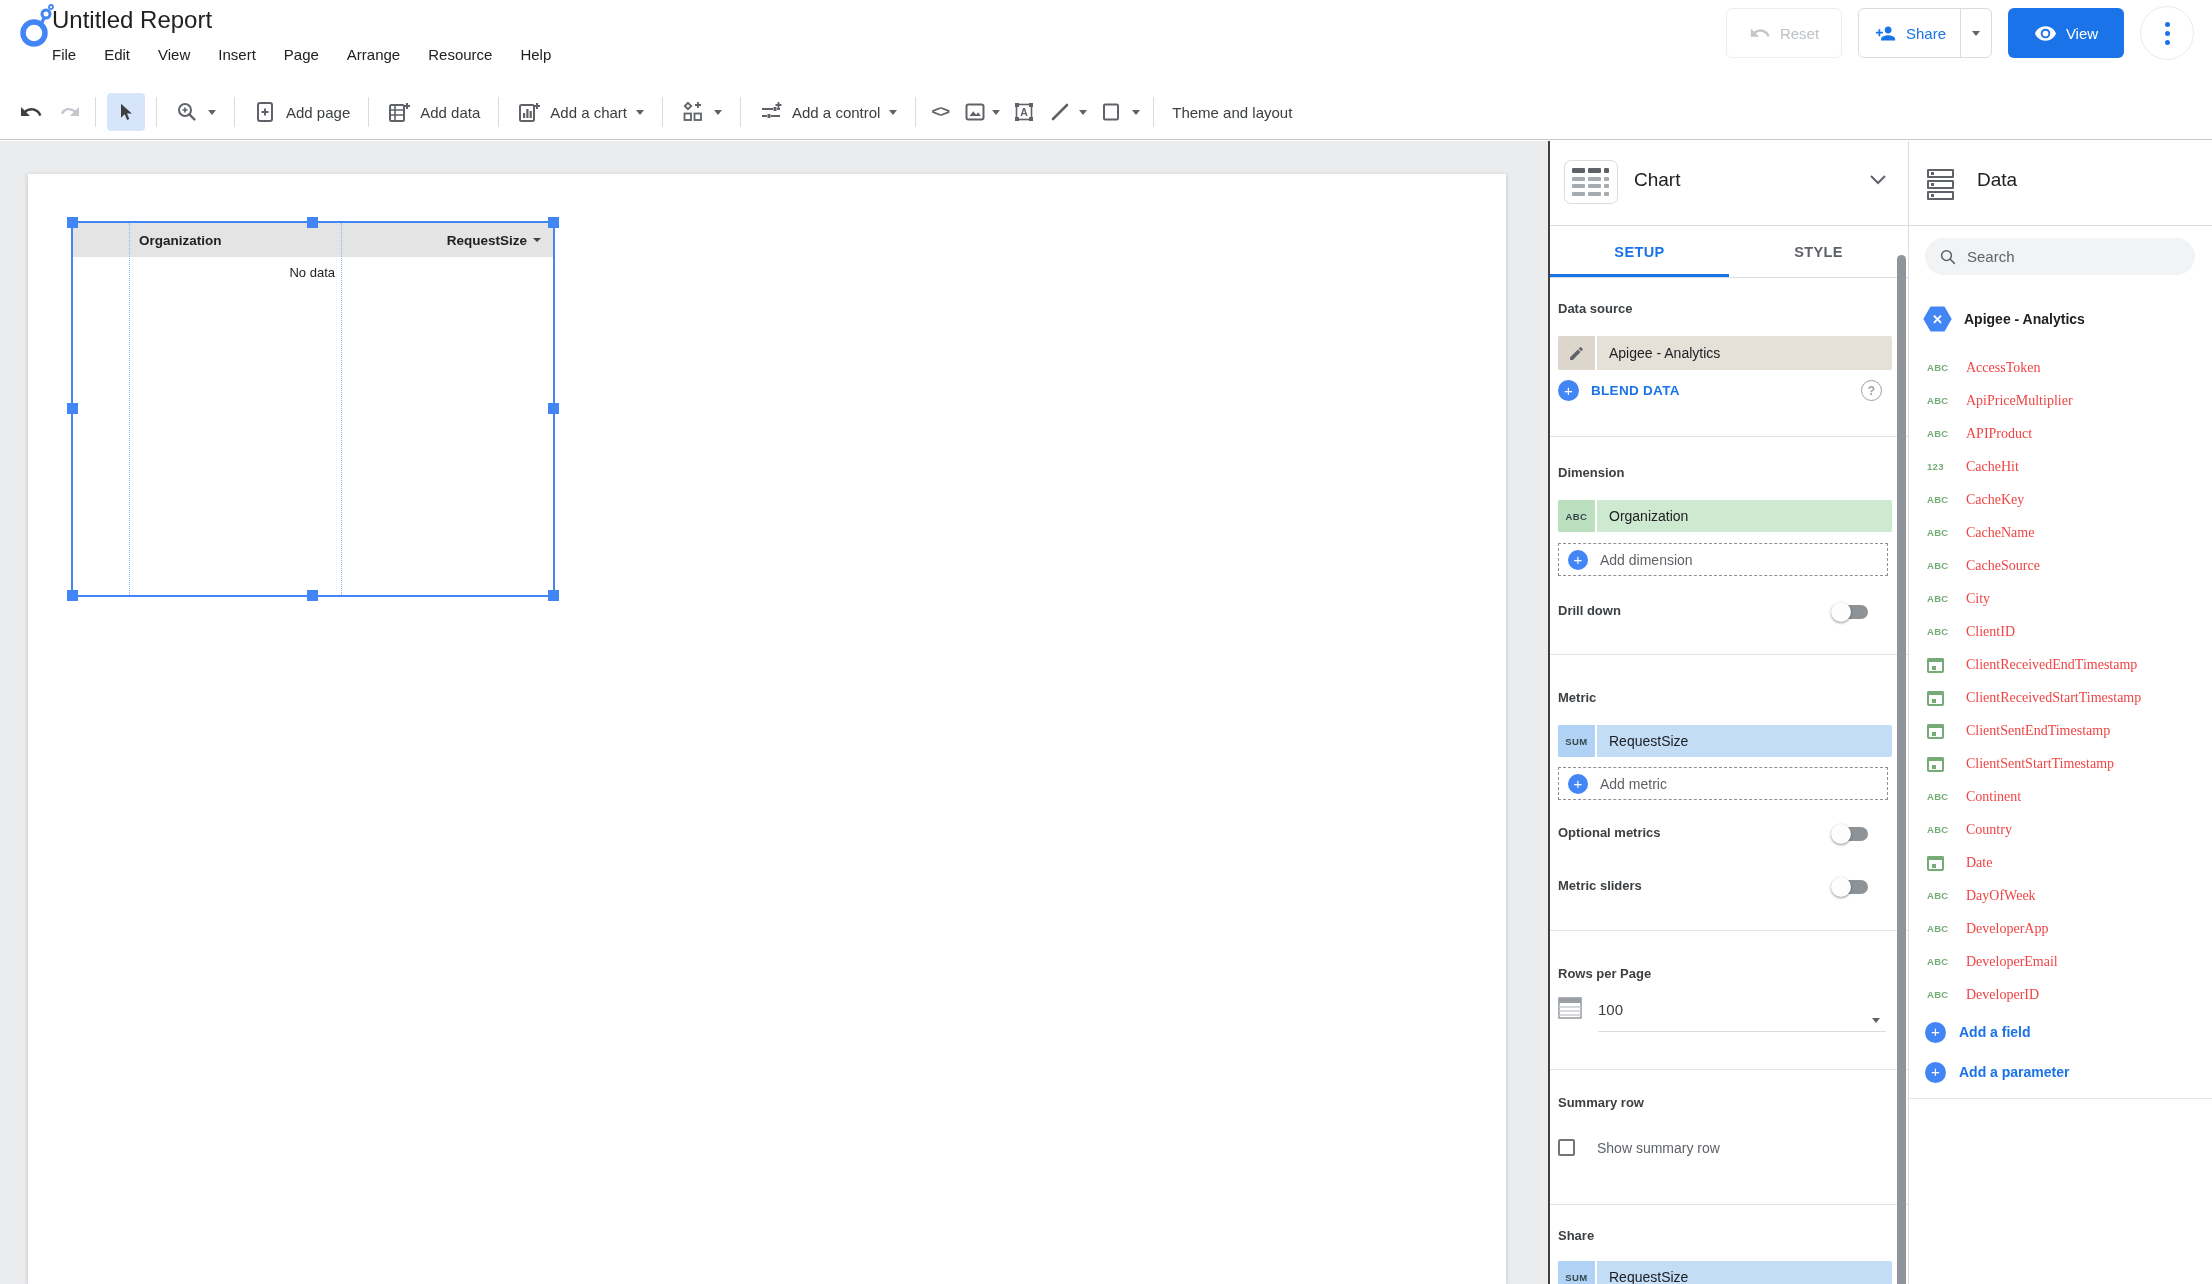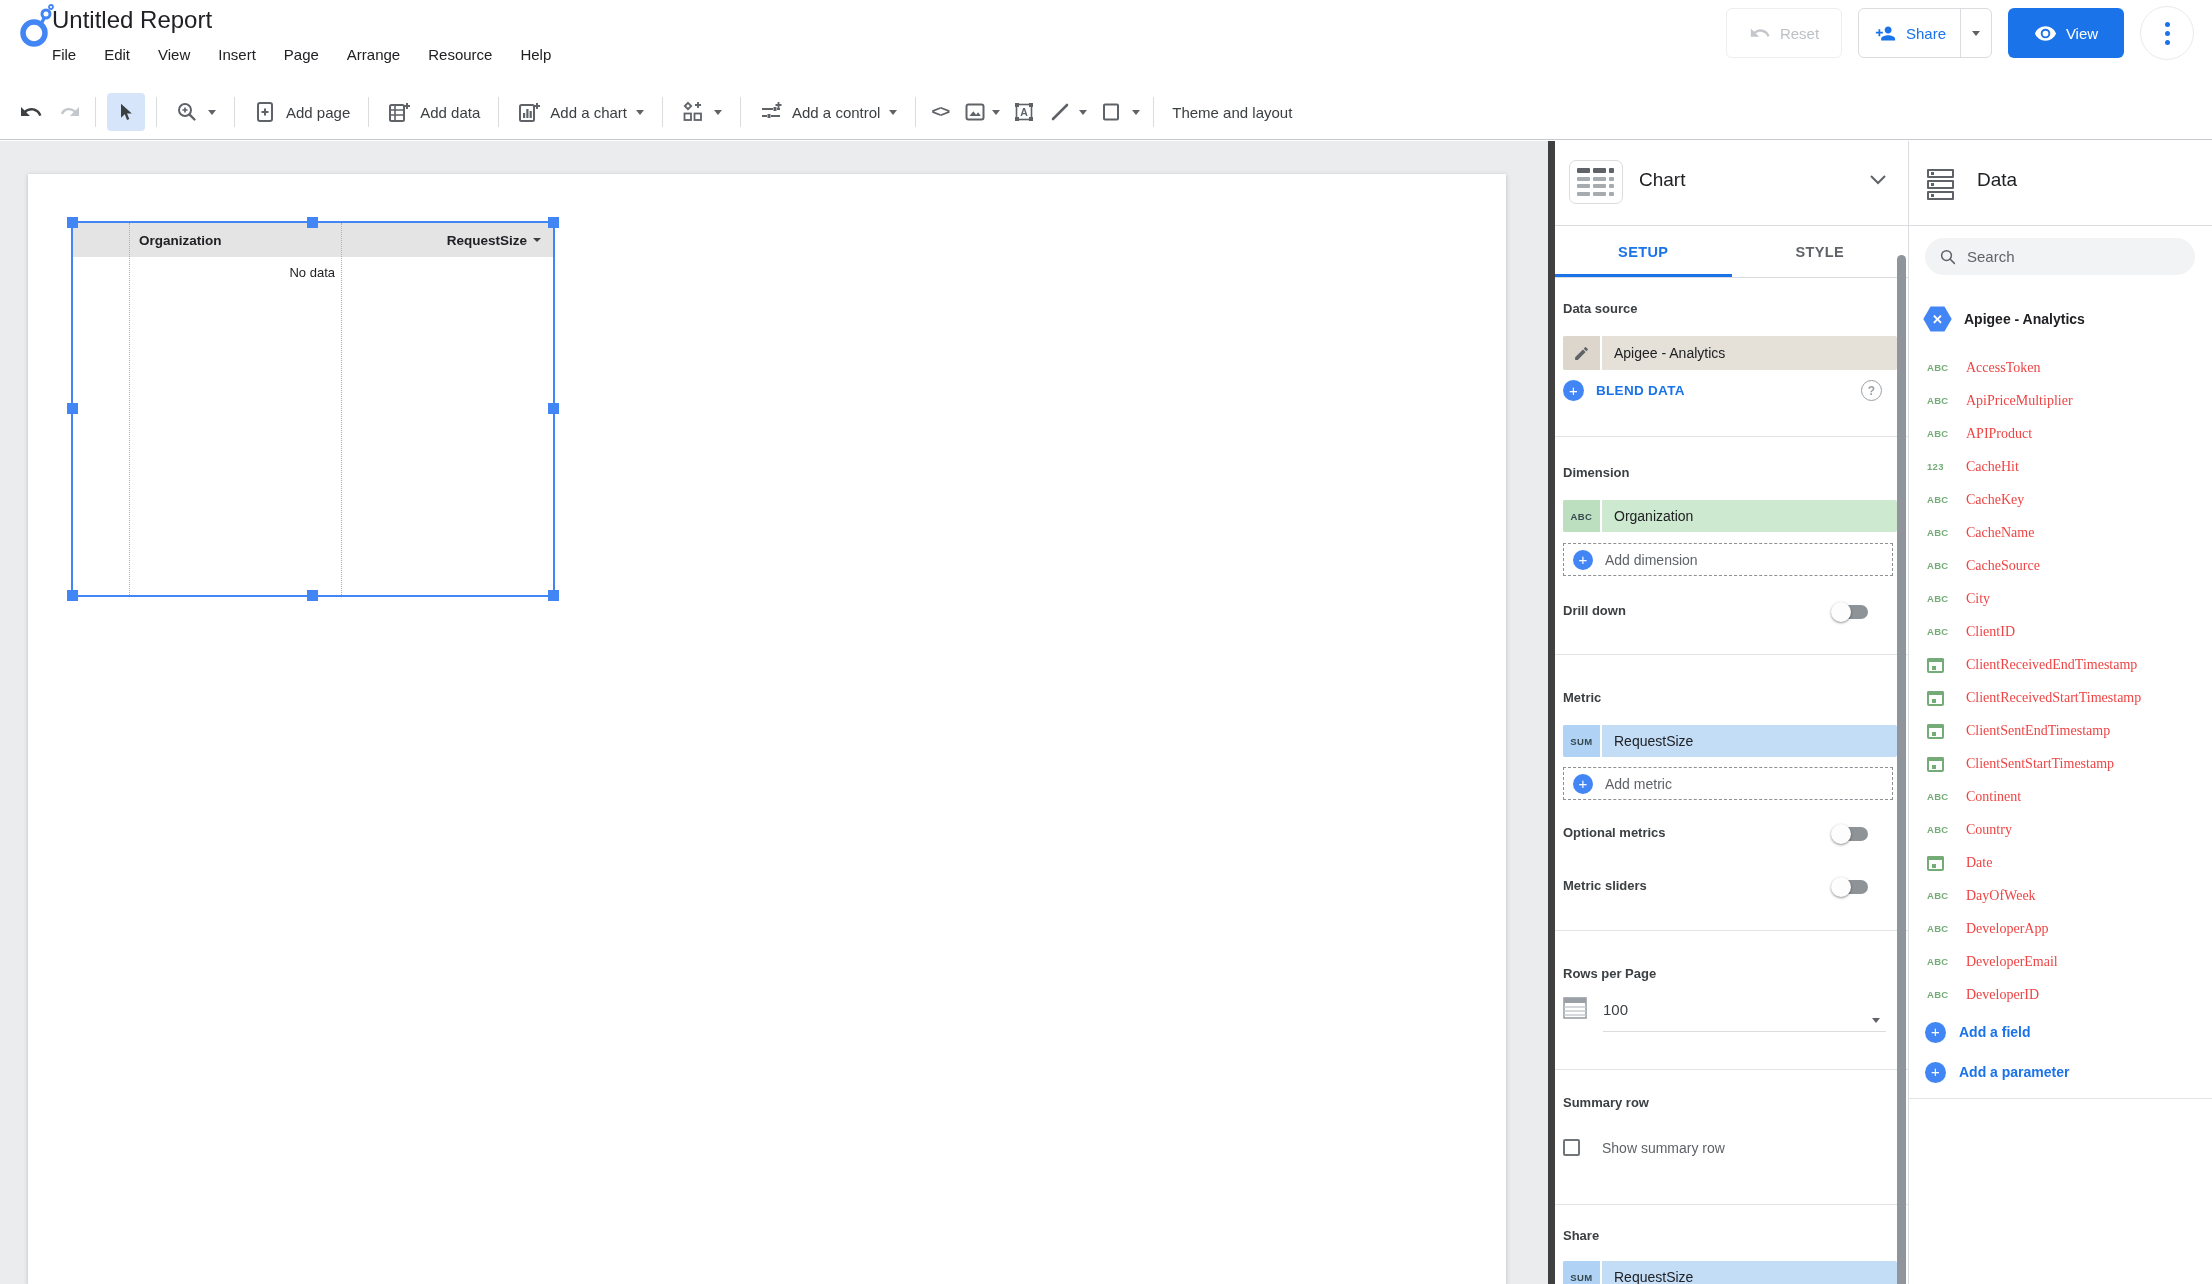--- a/index.html
+++ b/index.html
@@ -54,21 +54,21 @@
   .guide{position:absolute;top:0;bottom:0;width:0;border-left:1px dotted #8ab4f8;}
   .no-data{position:absolute;top:42px;left:0;width:262px;text-align:right;font-size:13px;color:#202124;}
   .handle{position:absolute;width:11px;height:11px;background:#4285f4;}
 
   
   .panel{position:absolute;top:141px;background:#fff;box-sizing:border-box;overflow:hidden;}
   .sec-label{position:absolute;left:8px;font-size:13px;font-weight:700;color:#3c4043;}
   .divider{position:absolute;left:0;right:0;height:1px;background:#e3e4e6;}
 
   
-  .chart-panel{left:1548px;width:360px;height:1143px;border-left:7px solid #404040;}
+  .chart-panel{left:1548px;width:360px;height:1143px;border-left:2px solid #404040;}
   .cp-header{position:absolute;top:0;left:0;right:0;height:84px;border-bottom:1px solid #dadce0;}
   .chart-thumb{position:absolute;left:14px;top:19px;width:54px;height:44px;border:1px solid #dadce0;
                border-radius:7px;padding:7px 7px;box-sizing:border-box;display:flex;flex-direction:column;
                justify-content:space-between;}
   .ct-row{display:flex;gap:3px;align-items:center;}
   .ct-row i{display:block;height:4px;border-radius:1px;background:#a6abb0;}
   .ct-row.dark i{background:#5f6368;height:5px;}
   .ct-b1{width:13px;} .ct-b2{width:13px;} .ct-sq{width:5px;}
   .cp-title{position:absolute;left:84px;top:28px;font-size:19px;color:#202124;}
   .cp-chevron{position:absolute;right:22px;top:34px;}

